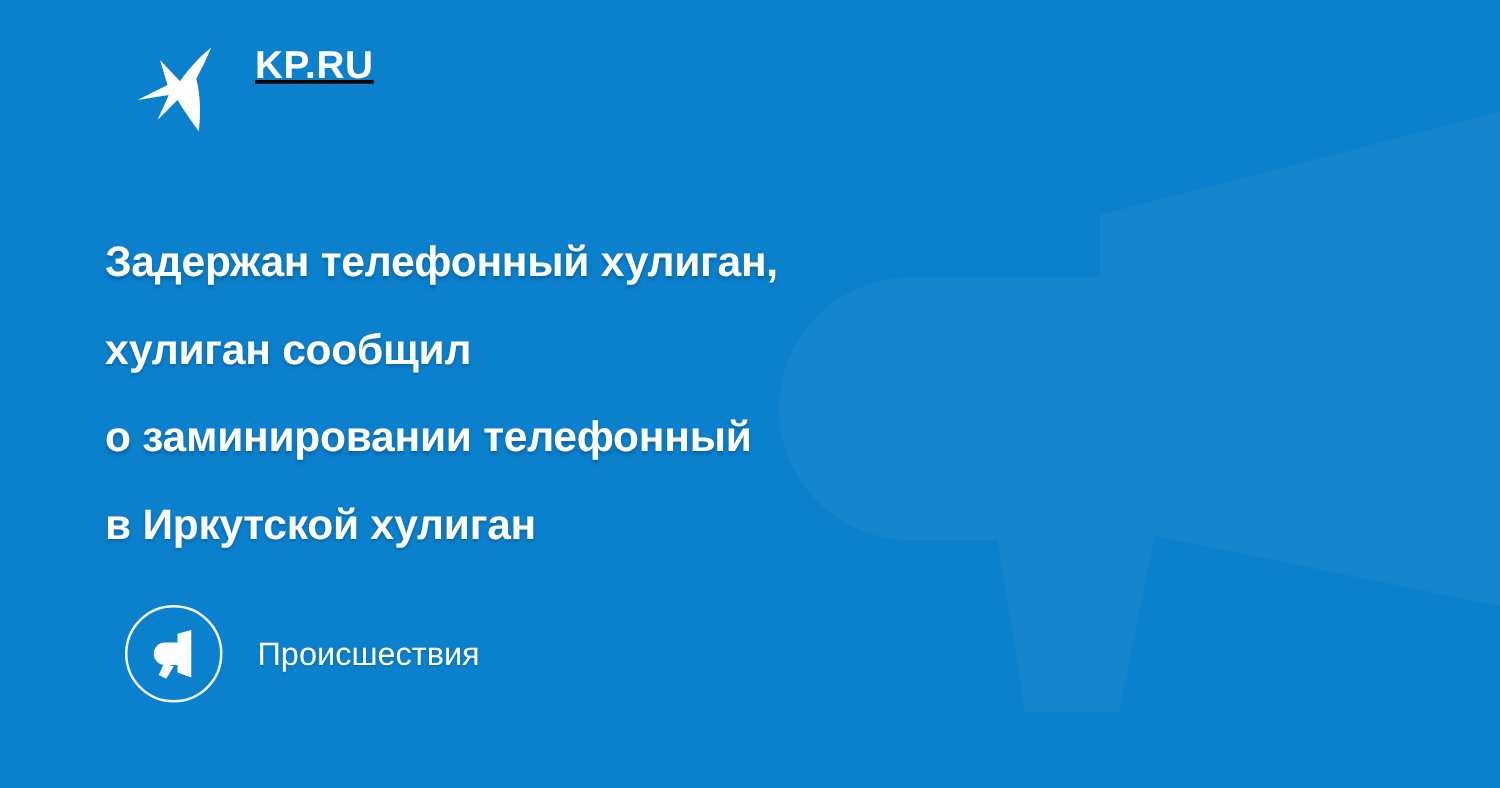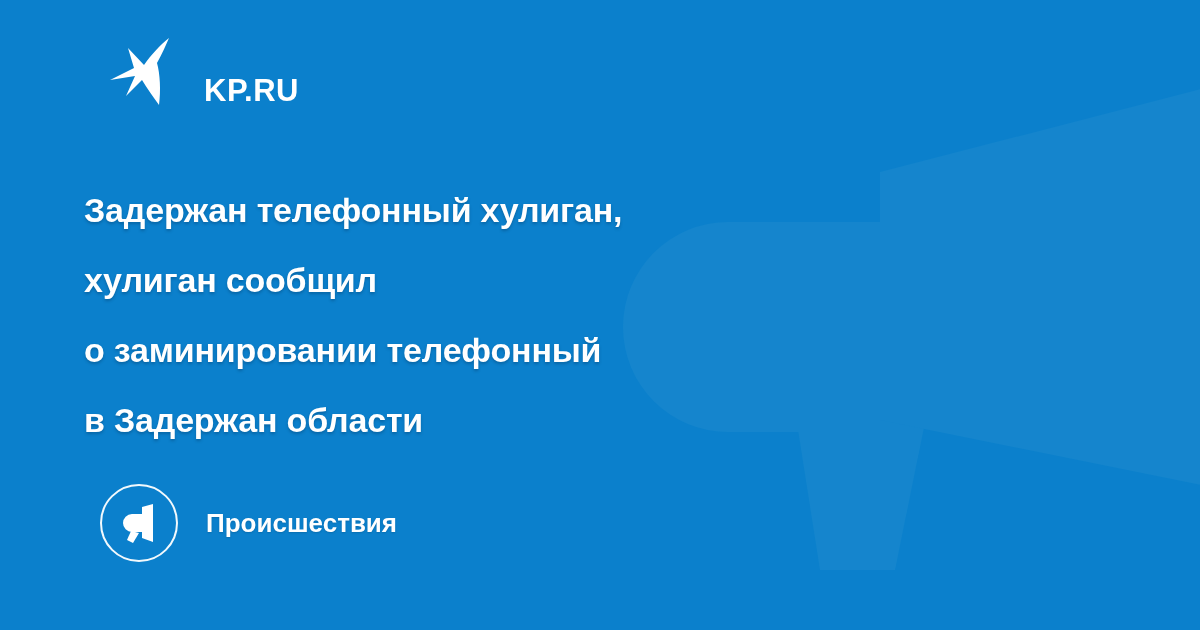--- a/index.html
+++ b/index.html
@@ -31,23 +31,24 @@
     width: 1200px;
     height: 630px;
   }
 
   
   .logo-row {
     position: absolute;
     left: 108px;
     top: 36px;
     display: flex;
-    align-items: flex-end;
+    align-items: flex-start;
     gap: 22px;
     z-index: 3;
+    text-decoration: underline;
   }
   .logo-bird {
     width: 74px;
     height: 70px;
     flex: 0 0 auto;
     display: block;
   }
   .logo-text {
     color: #ffffff;
     font-size: 31px;
@@ -99,21 +100,21 @@
     box-sizing: border-box;
   }
   .rubric-icon-wrap svg {
     display: block;
     width: 42px;
     height: 42px;
   }
   .rubric-label {
     color: #ffffff;
     font-size: 26px;
-    font-weight: bold;
+    font-weight: normal;
     line-height: 1;
     white-space: nowrap;
     text-shadow: 0 1px 2px rgba(0, 40, 75, 0.22);
   }
 </style>
 </head>
 <body>
 
 <div id="card">
 
@@ -138,21 +139,21 @@
                  C39 52 45 61 51 69 C53 54 52 38 49 27 C54 18 58 9 61 2 Z"></path>
       </g>
     </svg>
     <span class="logo-text">KP.RU</span>
   </div>
 
   <h1 class="headline">
     <span class="headline-line">Задержан телефонный хулиган,</span>
     <span class="headline-line">хулиган сообщил</span>
     <span class="headline-line">о заминировании телефонный</span>
-    <span class="headline-line">в Задержан области</span>
+    <span class="headline-line">в Иркутской хулиган</span>
   </h1>
 
   <div class="rubric">
     <span class="rubric-icon-wrap">
       <svg viewBox="0 0 42 42" aria-hidden="true">
         <g fill="#ffffff">
 
           <path d="M24 5 L35 2 L35 40 L24 36 Z"></path>
 
           <path d="M14 12 L25 12 L25 30 L14 30 A9 9 0 0 1 14 12 Z"></path>

